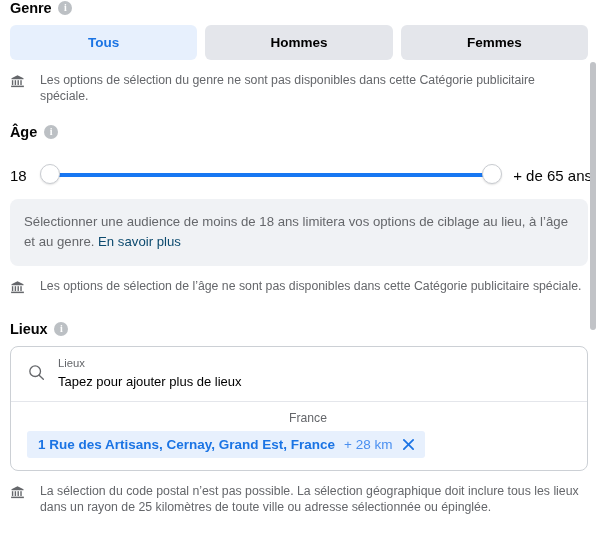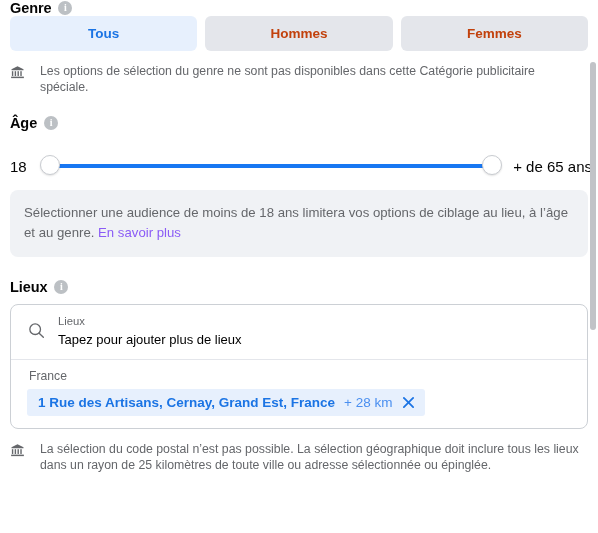--- a/index.html
+++ b/index.html
@@ -38,36 +38,37 @@
     text-align: center;
     font-family: "Liberation Serif", serif;
     flex: 0 0 auto;
   }
 
   
   .gender-row {
     display: flex;
     gap: 8px;
     padding: 0 10px;
+    margin-top: 9px;
   }
   .gender-btn {
     flex: 1 1 0;
     height: 35px;
     border-radius: 6px;
     border: none;
     font-size: 13.5px;
     font-weight: bold;
     font-family: "Liberation Sans", sans-serif;
     display: flex;
     align-items: center;
     justify-content: center;
     cursor: default;
   }
   .gender-btn.selected { background: #e7f0fd; color: #1b74e4; }
-  .gender-btn.unselected { background: #e4e6eb; color: #c2410c; }
+  .gender-btn.unselected { background: #e4e6eb; color: #000000; }
 
   
   .disclaimer {
     display: flex;
     align-items: flex-start;
     gap: 15px;
     padding: 0 14px 0 10px;
     margin-top: 12px;
   }
   .disclaimer-text {
@@ -129,21 +130,21 @@
     margin: 13px 10px 0 10px;
     background: #f0f2f5;
     border-radius: 8px;
     padding: 13px 14px 14px 14px;
   }
   .notice-text {
     font-size: 13.2px;
     line-height: 20px;
     color: #65676b;
   }
-  .notice-link { color: #8b5cf6; cursor: pointer; }
+  .notice-link { color: #0c4a6e; cursor: pointer; }
 
   
   .lieux-block { margin-top: 22px; }
   .lieux-card {
     margin: 9px 10px 0 10px;
     border: 1px solid #ccd0d5;
     border-radius: 8px;
     background: #ffffff;
     overflow: hidden;
   }
@@ -164,20 +165,21 @@
   .search-placeholder {
     font-size: 13px;
     color: #000000;
     line-height: 21px;
   }
 
   .region-label {
     font-size: 12.2px;
     color: #65676b;
     padding: 9px 0 0 18px;
+    text-align: center;
   }
   .chips { padding: 6px 0 12px 16px; display: flex; flex-wrap: wrap; gap: 6px; }
   .chip {
     display: inline-flex;
     align-items: center;
     gap: 9px;
     background: #e7f0fd;
     border-radius: 3px;
     padding: 6px 10px 6px 11px;
   }
@@ -260,20 +262,33 @@
       </span>
       <span class="age-max">+ de 65 ans</span>
     </div>
 
     <div class="notice">
       <div class="notice-text">
         <span>Sélectionner une audience de moins de 18 ans limitera vos options de ciblage au lieu, à l’âge et au genre. </span><span class="notice-link">En savoir plus</span>
       </div>
     </div>
 
+    <div class="disclaimer">
+      <span class="bank-icon">
+        <svg width="15" height="15" viewBox="0 0 16 16" aria-hidden="true">
+          <path d="M8 1.2 1.6 4.6v1.0h12.8v-1.0L8 1.2z" fill="#65676b"></path>
+          <rect x="2.0" y="6.6" width="1.5" height="5.1" fill="#65676b"></rect>
+          <rect x="5.0" y="6.6" width="1.5" height="5.1" fill="#65676b"></rect>
+          <rect x="8.0" y="6.6" width="1.5" height="5.1" fill="#65676b"></rect>
+          <rect x="11.0" y="6.6" width="1.5" height="5.1" fill="#65676b"></rect>
+          <rect x="1.2" y="12.4" width="13.6" height="1.6" fill="#65676b"></rect>
+        </svg>
+      </span>
+      <span class="disclaimer-text">Les options de sélection de l’âge ne sont pas disponibles dans cette Catégorie publicitaire spéciale.</span>
+    </div>
   </div>
 
   <div class="lieux-block">
     <div class="section-head">
       <span class="section-title">Lieux</span>
       <span class="info-icon">i</span>
     </div>
 
     <div class="lieux-card">
       <div class="search-row">

